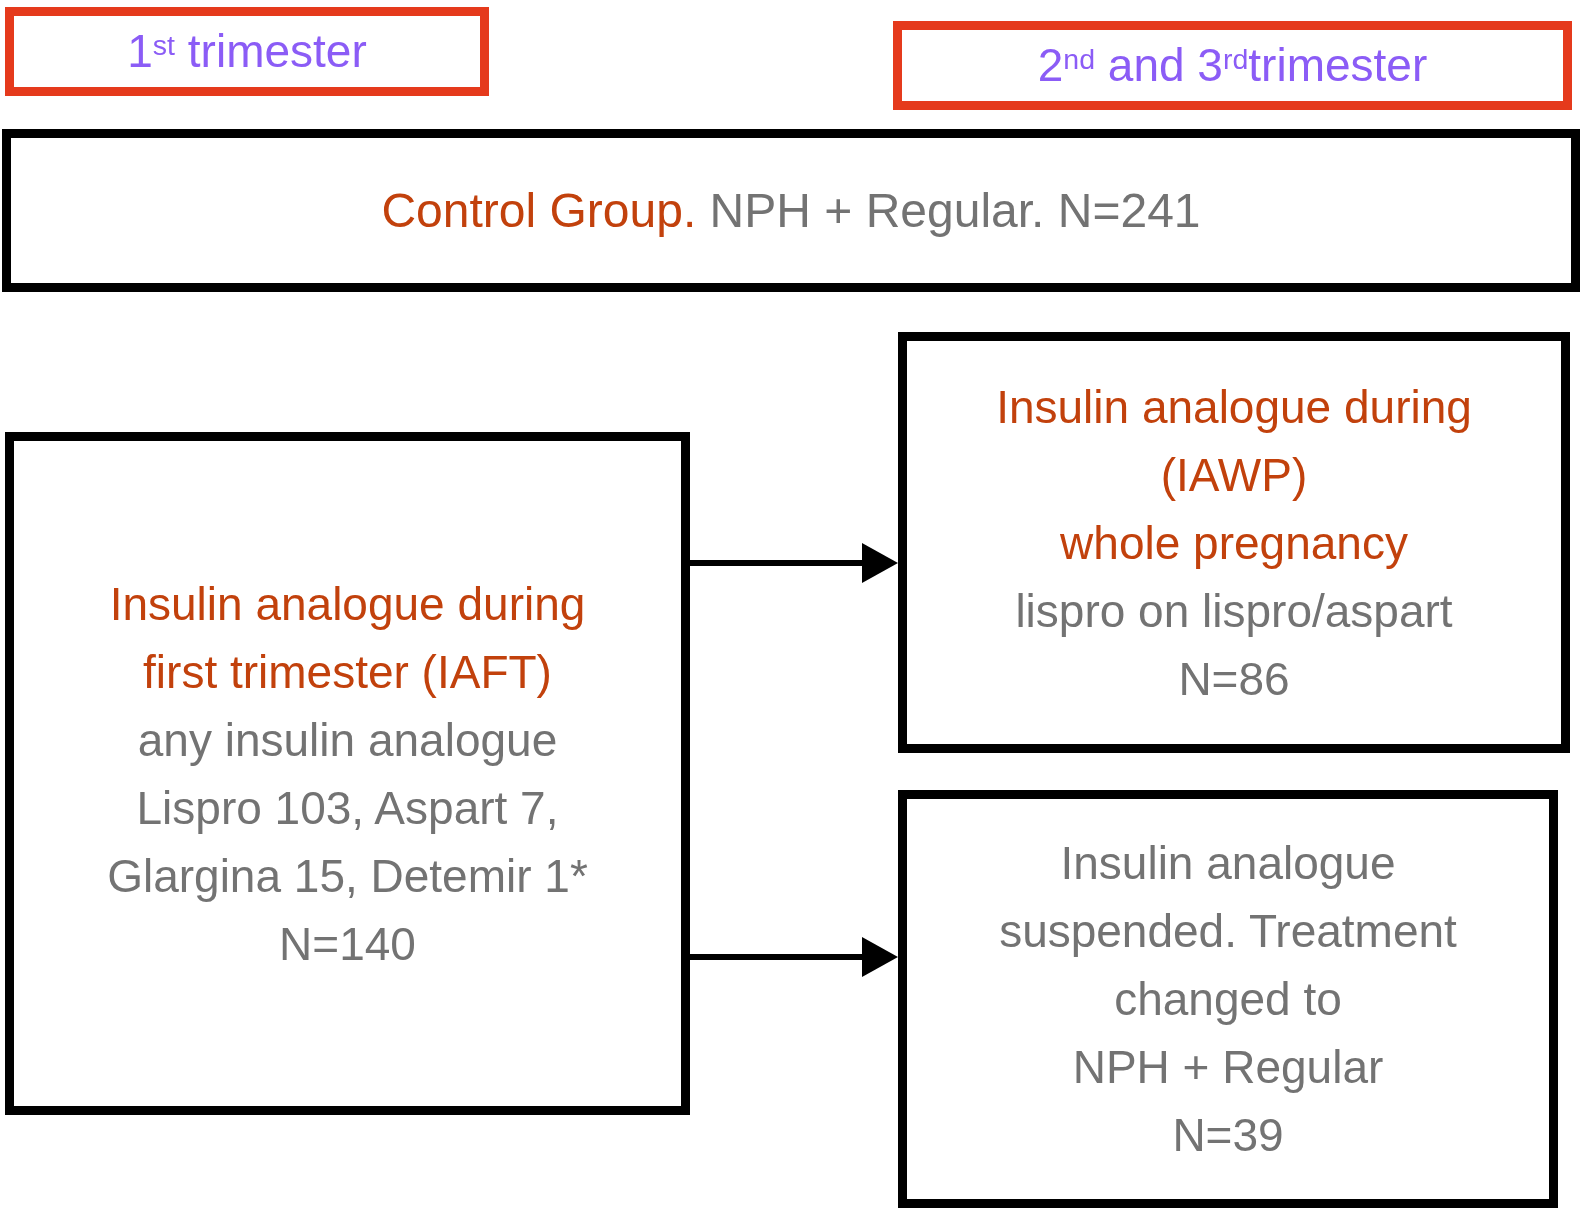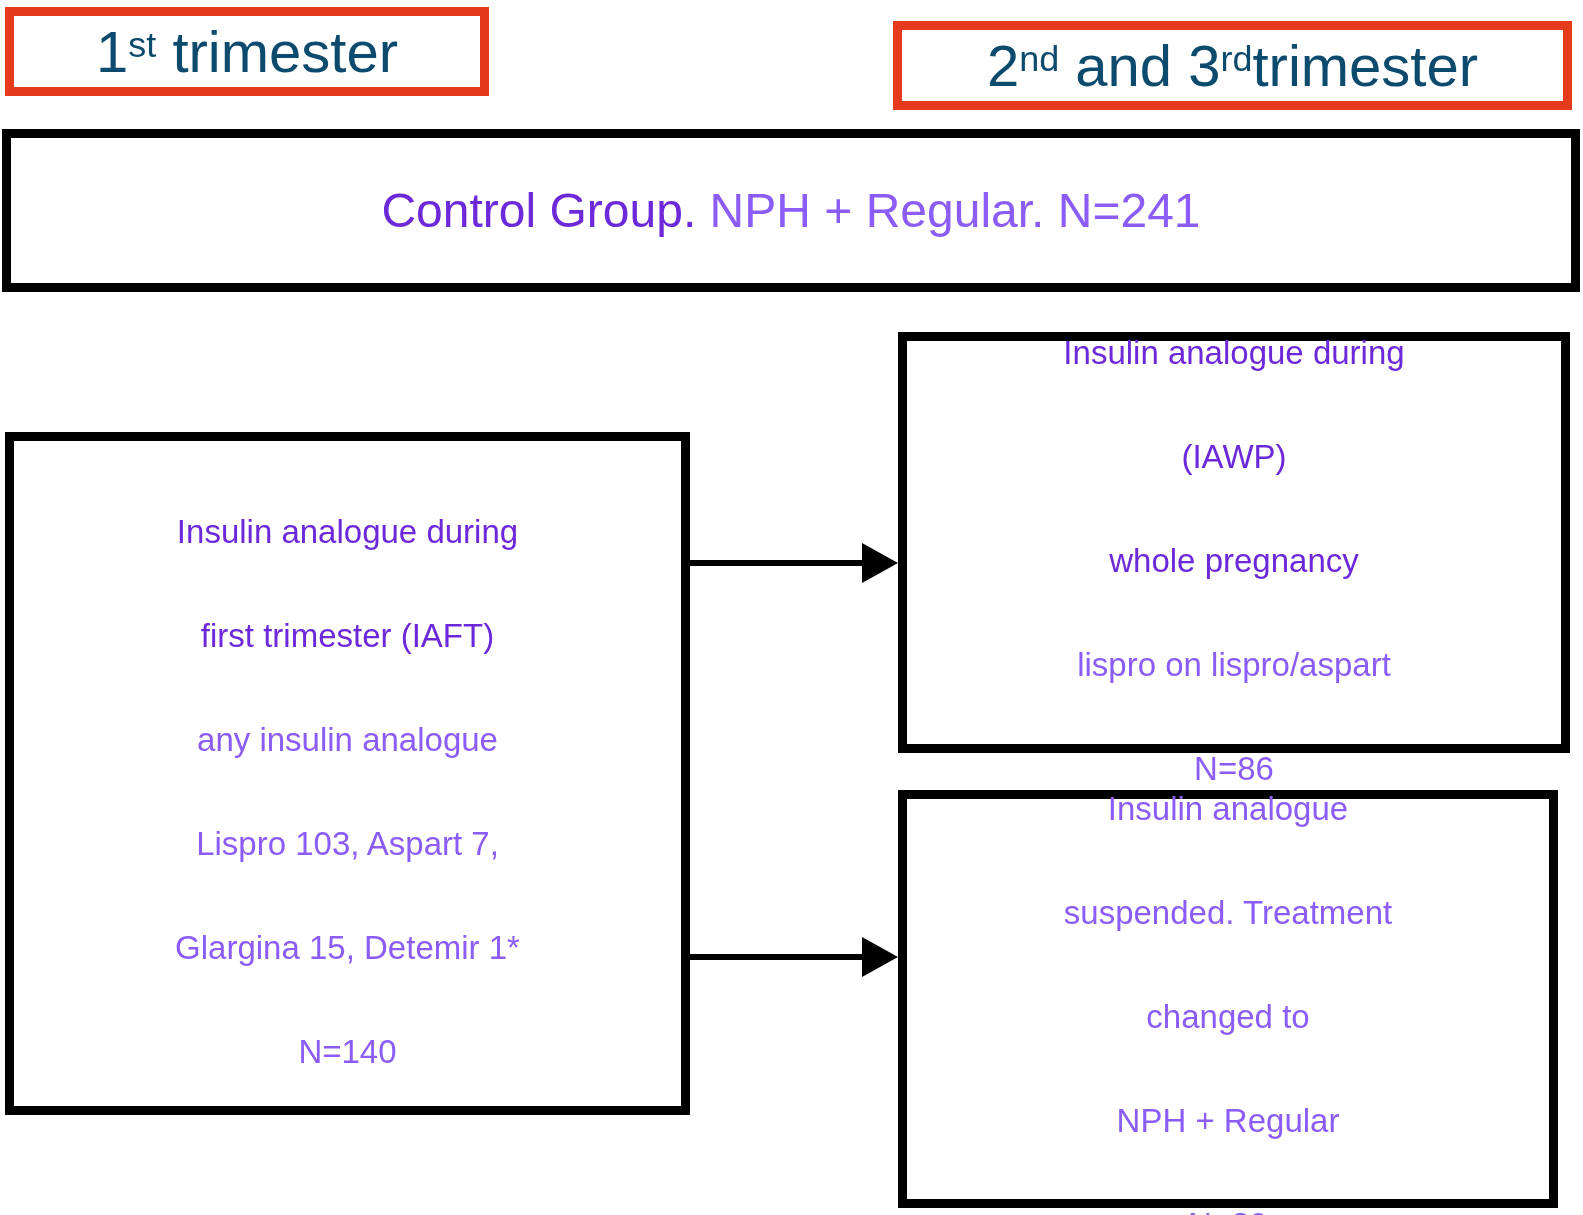--- a/index.html
+++ b/index.html
@@ -23,49 +23,48 @@
     display: flex;
     flex-direction: column;
     justify-content: center;
     align-items: center;
     text-align: center;
   }
   .red-border { border: 9px solid #e53a1c; }
   .black-border { border: 9px solid #000000; }
 
   .header-box {
-    font-size: 58px;
+    font-size: 46px;
     line-height: 1.1;
-    color: #0c4a6e;
+    color: #8b5cf6;
   }
   .header-box sup {
     font-size: 0.62em;
     vertical-align: 0.42em;
     line-height: 0;
   }
 
   #header-left  { left: 5px;   top: 7px;  width: 484px; height: 89px; }
   #header-right { left: 893px; top: 7px;  width: 679px; height: 89px; margin-top: 14px; }
 
   #control-box  { left: 2px;   top: 129px; width: 1578px; height: 163px;
                   font-size: 48px; }
   #control-box .inline-line { white-space: pre-wrap; }
 
   #iaft-box      { left: 5px;   top: 432px; width: 685px; height: 683px; }
   #iawp-box      { left: 898px; top: 332px; width: 672px; height: 421px; }
   #suspended-box { left: 898px; top: 790px; width: 660px; height: 418px; }
 
   .line {
-    font-size: 33px;
+    font-size: 46px;
     line-height: 68px;
     white-space: nowrap;
-    margin-top: 36px;
   }
-  .red-text { color: #6d28d9; }
-  .black-text { color: #8b5cf6; }
+  .red-text { color: #c2410c; }
+  .black-text { color: #737373; }
 
   .arrow {
     position: absolute;
     left: 690px;
     width: 208px;
     height: 40px;
   }
   #arrow-top    { top: 543px; }
   #arrow-bottom { top: 937px; }
   .arrow-line {

